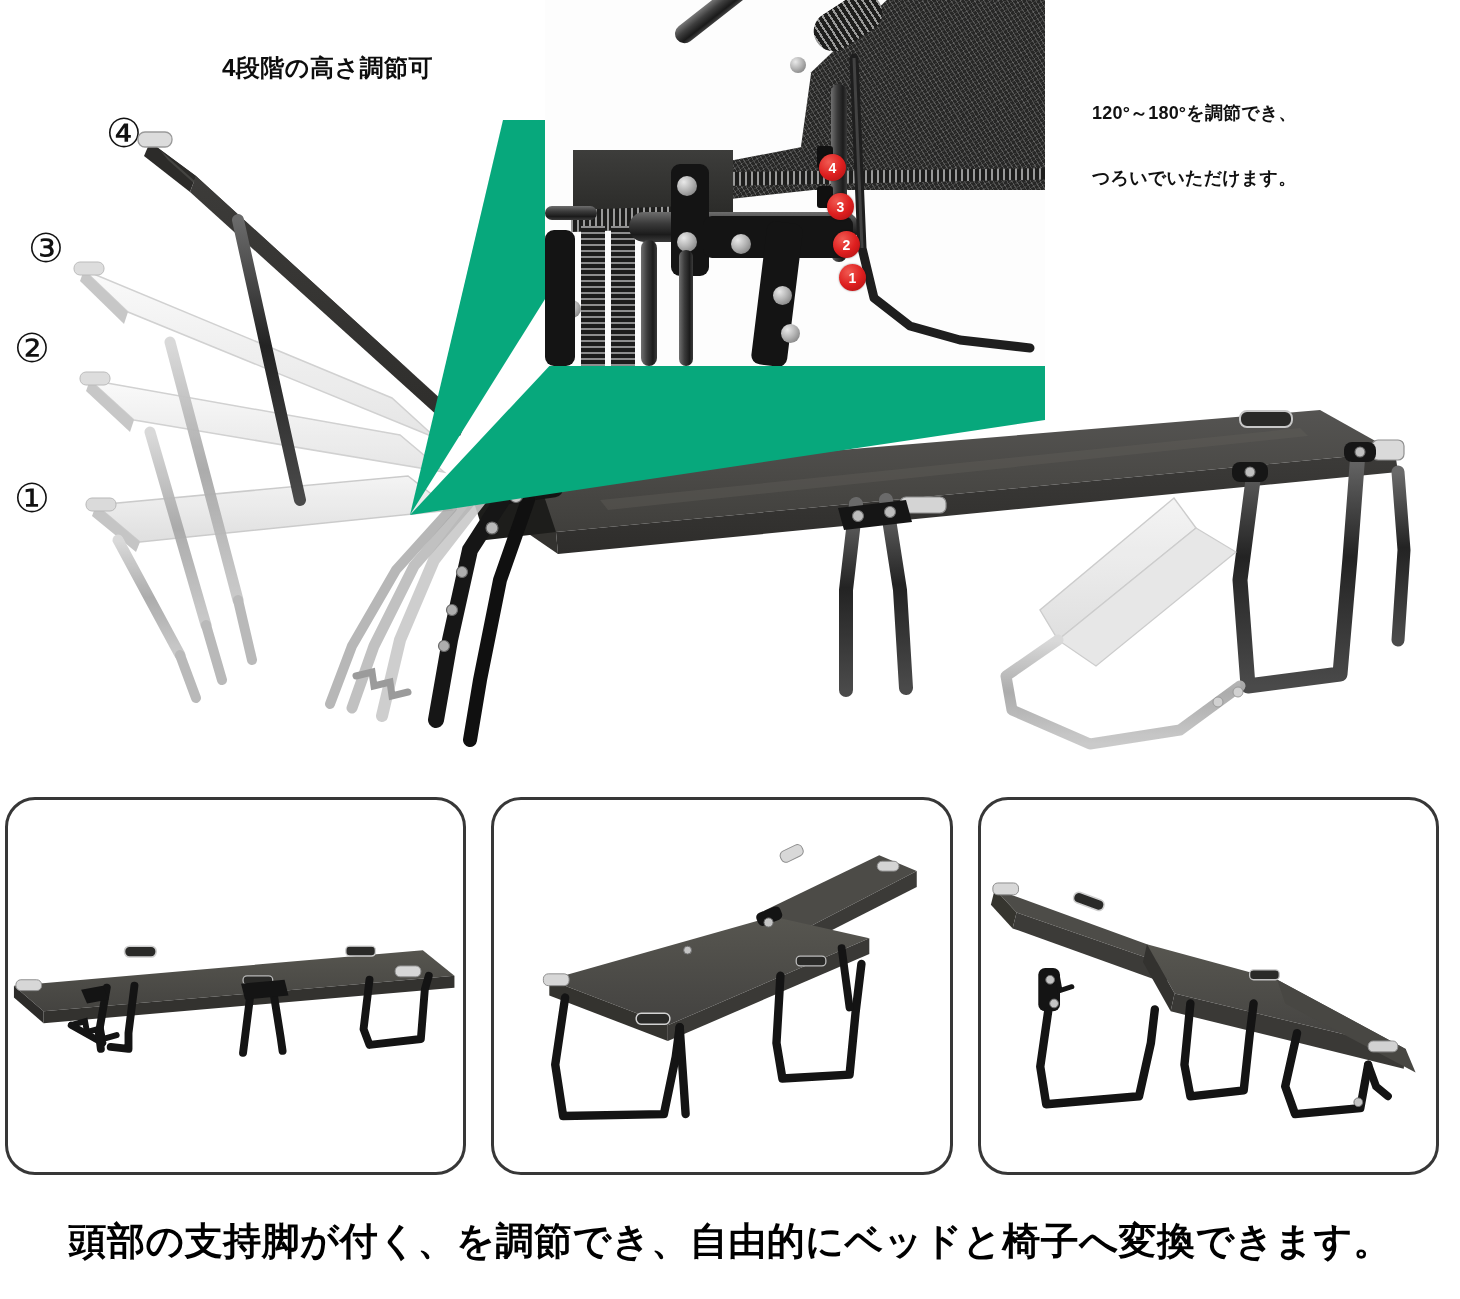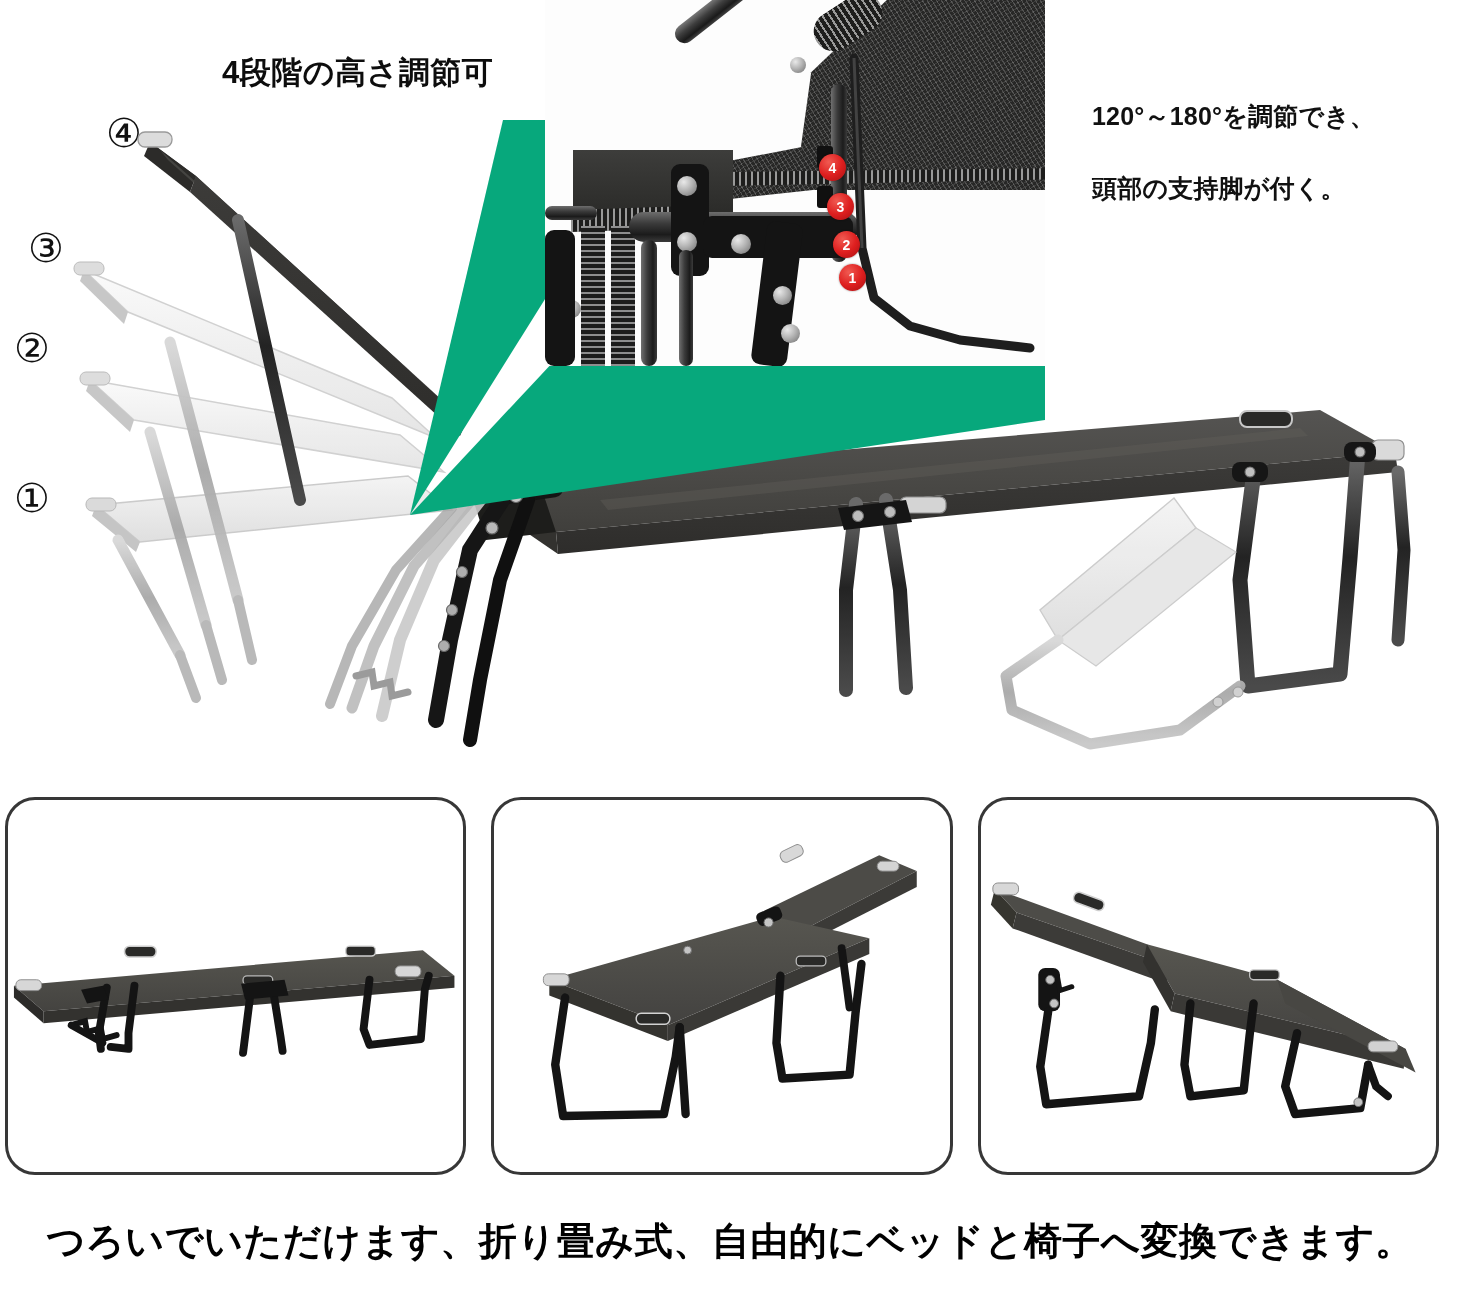--- a/index.html
+++ b/index.html
@@ -19,36 +19,36 @@
     background: #ffffff;
     overflow: hidden;
   }
   .nosel { user-select: none; }
 
   
   .headline {
     position: absolute;
     left: 222px;
     top: 52px;
-    font-size: 31px;
+    font-size: 24px;
     font-weight: 700;
     color: #0d0d0d;
     letter-spacing: 0.5px;
     white-space: nowrap;
   }
 
   
   .desc-block {
     position: absolute;
     left: 1092px;
     top: 104px;
     width: 352px;
   }
   .desc-line {
-    font-size: 25px;
+    font-size: 18px;
     font-weight: 700;
     color: #111111;
     line-height: 1.0;
     margin-bottom: 47px;
     white-space: nowrap;
     letter-spacing: 0.2px;
   }
   .desc-line:last-child { margin-bottom: 0; }
 
   
@@ -197,21 +197,21 @@
 </style>
 </head>
 <body>
 
 <div id="page">
 
   <div class="headline nosel">4段階の高さ調節可</div>
 
   <div class="desc-block">
     <div class="desc-line nosel">120°～180°を調節でき、</div>
-    <div class="desc-line nosel">頭部の支持脚が付く。</div>
+    <div class="desc-line nosel">つろいでいただけます。</div>
   </div>
 
   <div class="step-num nosel" style="left:106px; top:113px;">④</div>
   <div class="step-num nosel" style="left:28px; top:228px;">③</div>
   <div class="step-num nosel" style="left:14px; top:328px;">②</div>
   <div class="step-num nosel" style="left:14px; top:478px;">①</div>
 
   <svg class="hero" viewBox="0 0 1460 690">
     <defs>
       <linearGradient id="fabTop" x1="0" y1="0" x2="0" y2="1">
@@ -519,15 +519,15 @@
 
         <path d="M212,206 L206,268 L212,300 L266,294 L272,238 L276,206" stroke="#141414" stroke-width="8.5" fill="none" stroke-linecap="round" stroke-linejoin="round"></path>
 
         <path d="M320,236 L308,290 L318,318 L384,312 L392,268" stroke="#141414" stroke-width="8.5" fill="none" stroke-linecap="round" stroke-linejoin="round"></path>
         <path d="M392,268 L400,290 L412,300" stroke="#141414" stroke-width="8" fill="none" stroke-linecap="round"></path>
         <circle cx="382" cy="306" r="4.4" fill="#c4c4c4" stroke="#6f6f6f" stroke-width="1"></circle>
       </svg>
     </div>
   </div>
 
-  <div class="caption nosel">つろいでいただけます、折り畳み式、自由的にベッドと椅子へ変換できます。</div>
+  <div class="caption nosel">頭部の支持脚が付く、を調節でき、自由的にベッドと椅子へ変換できます。</div>
 
 </div>
 
 </body></html>

